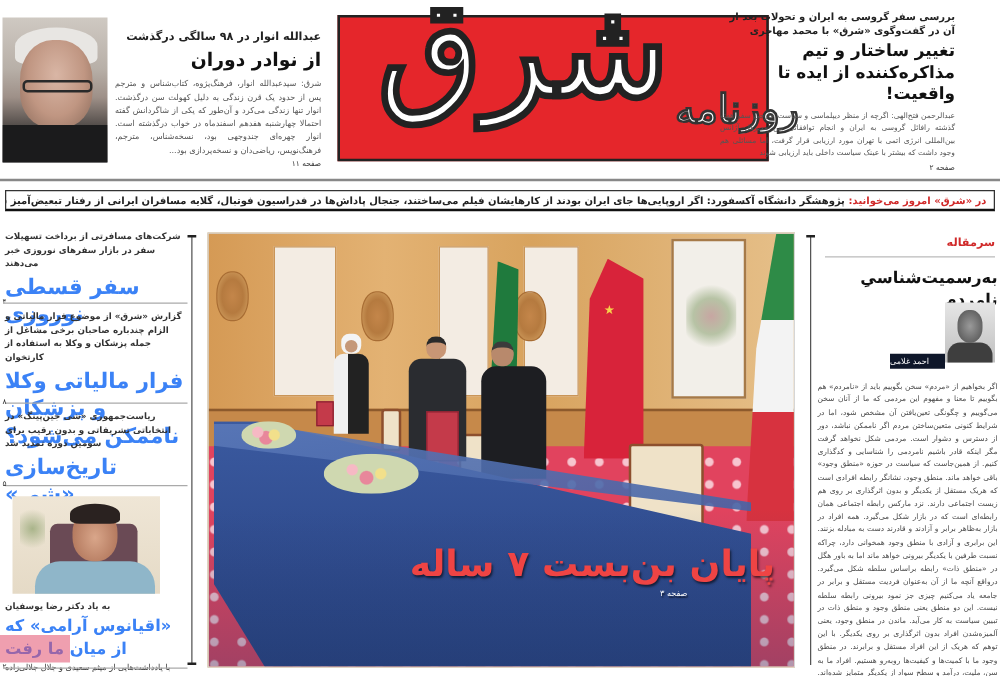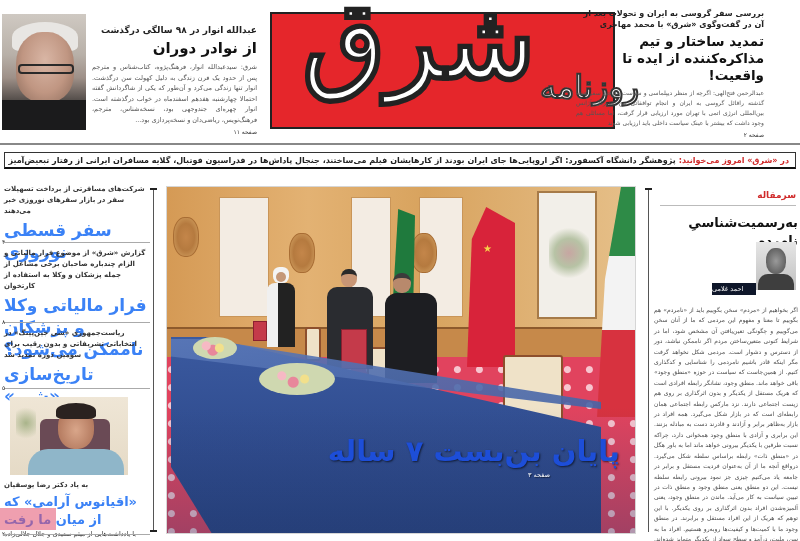--- a/index.html
+++ b/index.html
@@ -95,21 +95,21 @@
   .p2 .b { position: absolute; left: 0; top: 18px; width: 46px; height: 82px; background: #2a2c30; border-radius: 10px 10px 0 0; }
   .p3 { left: 218px; top: 86px; width: 52px; height: 110px; }
   .p3 .h { position: absolute; left: 8px; top: 0; width: 18px; height: 20px; background: #b8896c; border-radius: 45%; border-top: 5px solid #3b3b3b; }
   .p3 .b { position: absolute; left: 0; top: 20px; width: 52px; height: 90px; background: #1d1e22; border-radius: 12px 12px 0 0; }
   .folder { position: absolute; background: #c43a4a; border: 1px solid #8a2030; }
   .chair-w { position: absolute; background: #efe2c8; border: 2px solid #8d4f2d; border-radius: 3px; }
 
   .photo-shade { position: absolute; left: 0; top: 220px; width: 470px; height: 130px; background: linear-gradient(180deg, transparent 0%, rgba(40,60,110,0.35) 100%); }
 
   .main-caption { position: absolute; left: 180px; top: 434px; width: 440px; text-align: right; color: #fff; }
-  .main-head { font-size: 29px; font-weight: bold; line-height: 34px; color: #1d4ed8; text-shadow: 1px 1px 2px rgba(0,0,0,0.6); }
+  .main-head { font-size: 29px; font-weight: bold; line-height: 34px; color: #ef4444; text-shadow: 1px 1px 2px rgba(0,0,0,0.6); }
   .main-sub { font-size: 11.5px; font-weight: bold; line-height: 17px; margin-top: 4px; text-shadow: 1px 1px 2px rgba(0,0,0,0.6); padding-right: 70px; }
   .main-page { font-size: 6.5px; margin-top: 3px; padding-right: 70px; text-shadow: 1px 1px 1px rgba(0,0,0,.6); }
 
   
   .rc-rule { position: absolute; left: 648px; top: 188px; width: 1px; height: 344px; background: #555; }
   .rc-rule::before { content: ""; position: absolute; left: -3px; top: 0; width: 7px; height: 2px; background: #222; }
   .rc-section { position: absolute; left: 660px; top: 190px; width: 136px; text-align: right; font-size: 9px; color: #d02a2a; font-weight: bold; padding-bottom: 5px; border-bottom: 1px solid #bbb; }
   .rc-head { position: absolute; left: 654px; top: 214px; width: 144px; text-align: right; font-size: 13px; font-weight: bold; color: #111; line-height: 18px; }
   .rc-photo { position: absolute; left: 756px; top: 242px; width: 40px; height: 48px; background: linear-gradient(180deg, #e6e6e6 0%, #bfbfbf 100%); overflow: hidden; }
   .rc-photo .h { position: absolute; left: 10px; top: 6px; width: 20px; height: 26px; border-radius: 45%; background: radial-gradient(ellipse, #9a9a9a 0%, #5c5c5c 80%); }
@@ -137,21 +137,21 @@
     </div>
   </div>
 
   <div class="logo-block">
     <div class="logo-word">شرق</div>
   </div>
   <div class="logo-sub">روزنامه</div>
 
   <div class="right-story">
     <div class="kicker">بررسی سفر گروسی به ایران و تحولات بعد از آن در گفت‌وگوی «شرق» با محمد مهاجری</div>
-    <div class="headline-r">تمدید ساختار و تیم مذاکره‌کننده از ایده تا واقعیت!</div>
+    <div class="headline-r">تغییر ساختار و تیم مذاکره‌کننده از ایده تا واقعیت!</div>
     <div class="body-s">عبدالرحمن فتح‌الهی: اگرچه از منظر دیپلماسی و سیاست خارجی سفر هفته گذشته رافائل گروسی به ایران و انجام توافقاتی بین مدیرکل آژانس بین‌المللی انرژی اتمی با تهران مورد ارزیابی قرار گرفت، اما مسائلی هم وجود داشت که بیشتر با عینک سیاست داخلی باید ارزیابی شوند</div>
     <div class="page-ref">صفحه ۲</div>
   </div>
 
   <div class="rule-top"></div>
 </div>
 
 <div class="ticker">
   <span class="label">در «شرق» امروز می‌خوانید:</span>
   <span class="text">پژوهشگر دانشگاه آکسفورد: اگر اروپایی‌ها جای ایران بودند از کارهایشان فیلم می‌ساختند، جنجال پاداش‌ها در فدراسیون فوتبال، گلایه مسافران ایرانی از رفتار تبعیض‌آمیز شرکت‌های هواپیمایی عربی</span>

